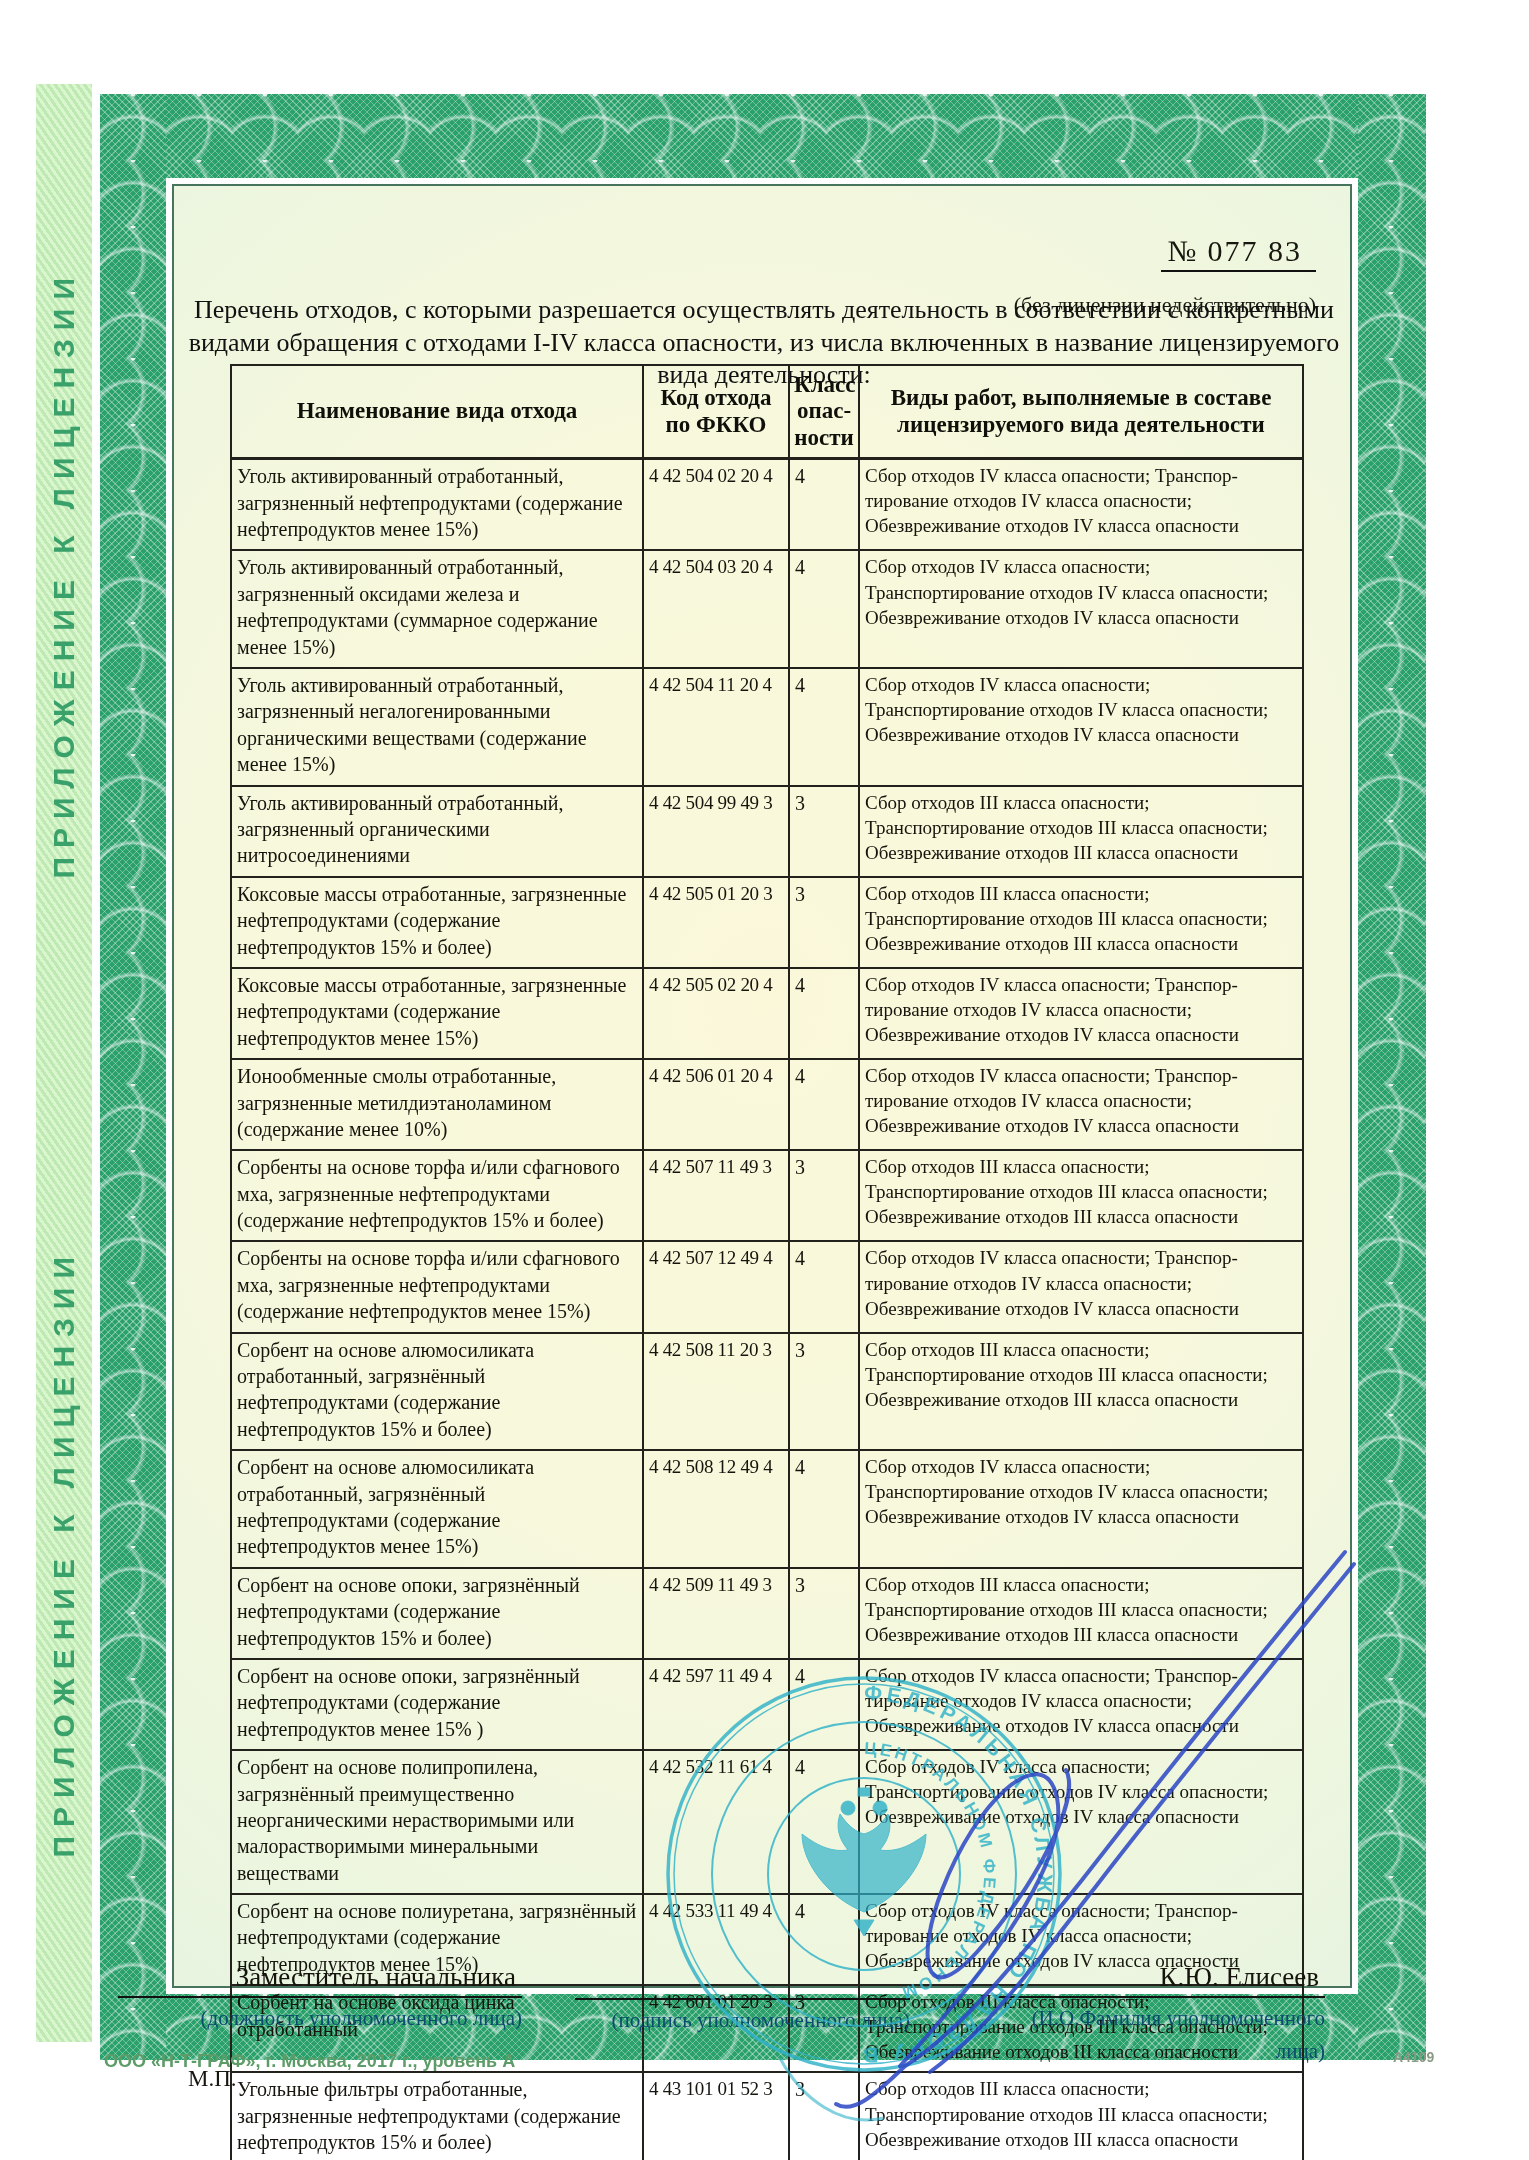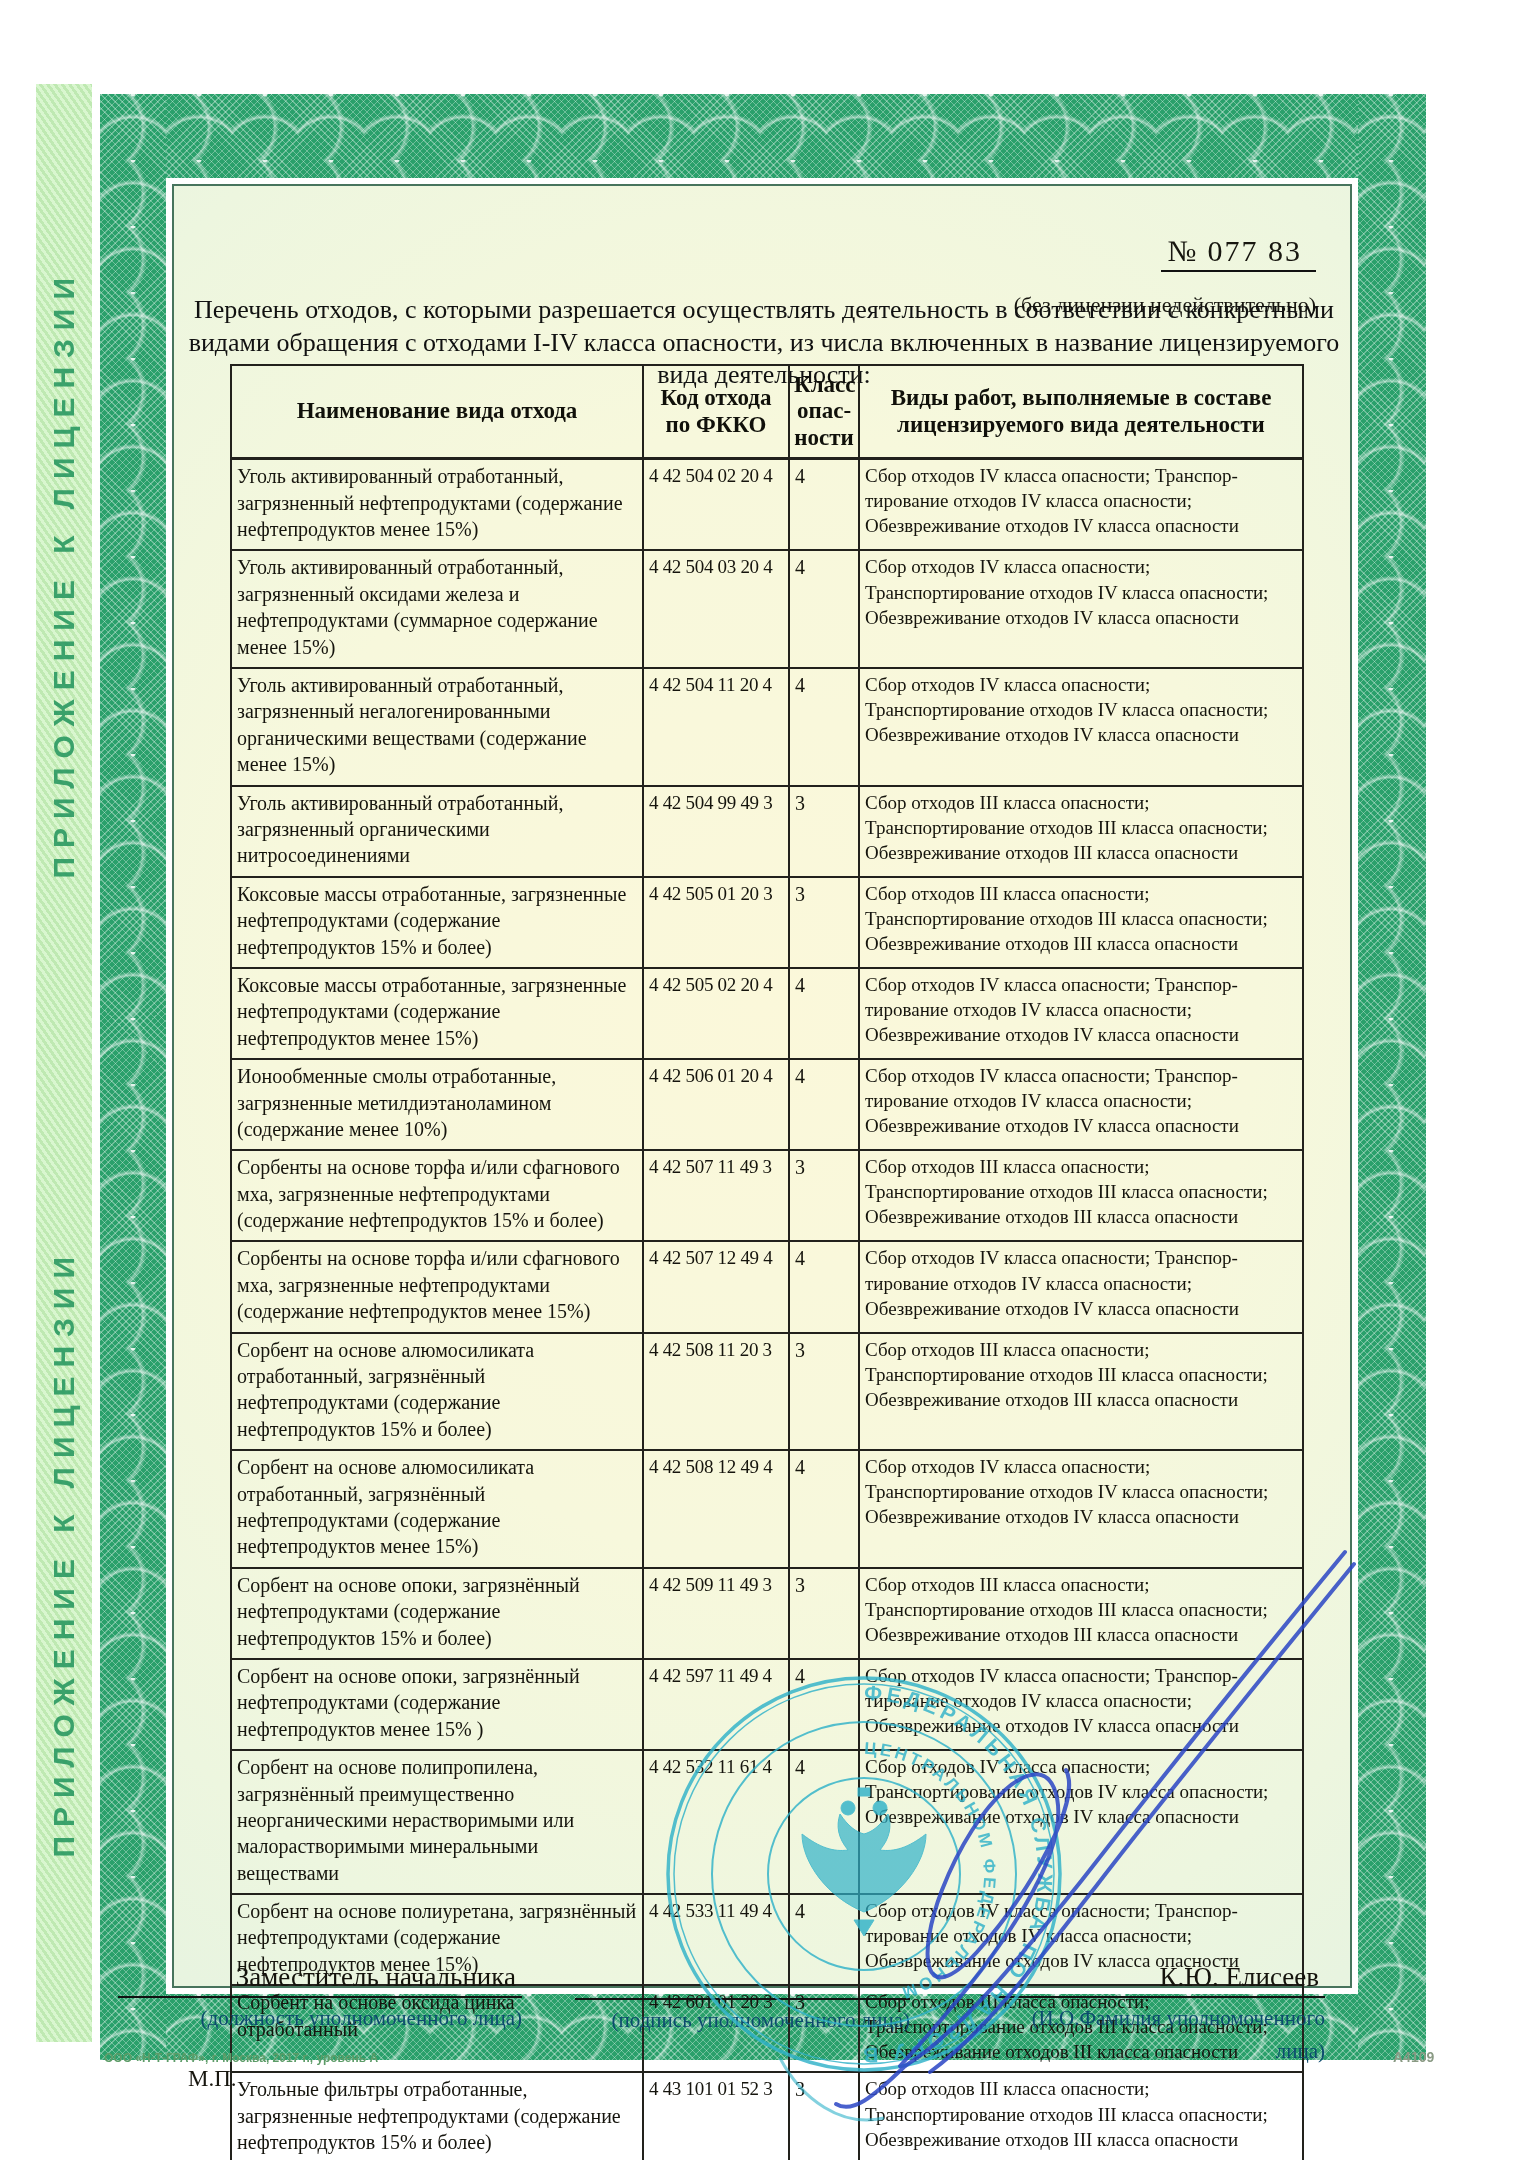--- a/index.html
+++ b/index.html
@@ -60,21 +60,21 @@
   .sig-block{position:absolute;text-align:right;}
   .sig-name{font-size:27px;color:#14130c;white-space:nowrap;padding:0 6px 3px 6px;}
   .sig-rule{border-bottom:2.5px solid #111;height:0;}
   .sig-cap{font-size:21px;line-height:1.55;margin-top:4px;color:#0c4a6e;}
   .sig-left{left:118px;top:1962px;width:404px;}
   .sig-mid{left:575px;top:1962px;width:335px;}
   .sig-right{left:995px;top:1962px;width:330px;}
   .sig-spacer{height:36px;}
 
   .print-info{position:absolute;left:104px;top:2051px;font-family:"Liberation Sans",sans-serif;
-    font-size:12px;font-weight:bold;color:#5d9c68;}
+    font-size:18px;font-weight:bold;color:#5d9c68;}
   .form-code{position:absolute;left:1393px;top:2049px;font-family:"Liberation Sans",sans-serif;
     font-size:14px;font-weight:bold;color:#8a9a84;}
   .mp{position:absolute;left:188px;top:2066px;font-size:23px;color:#17160f;}
 
   
   .stamp{position:absolute;left:652px;top:1662px;width:424px;height:424px;pointer-events:none;opacity:.82;}
   .ink{position:absolute;left:0;top:0;width:1529px;height:2160px;pointer-events:none;}
 </style>
 </head>
 <body>

